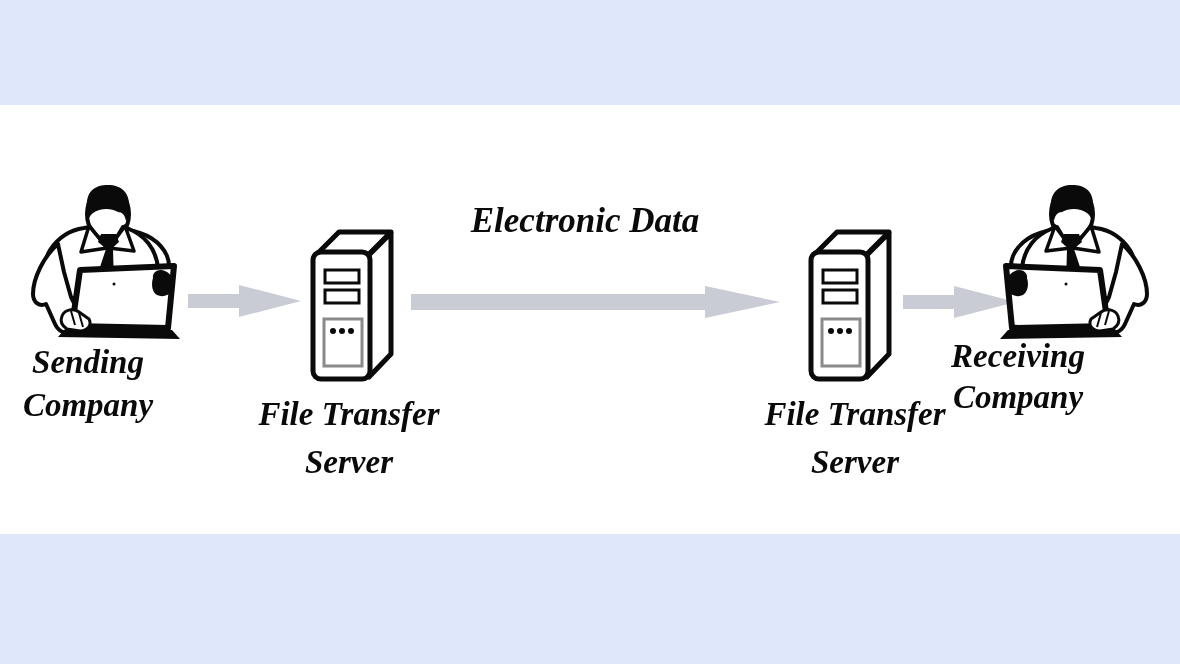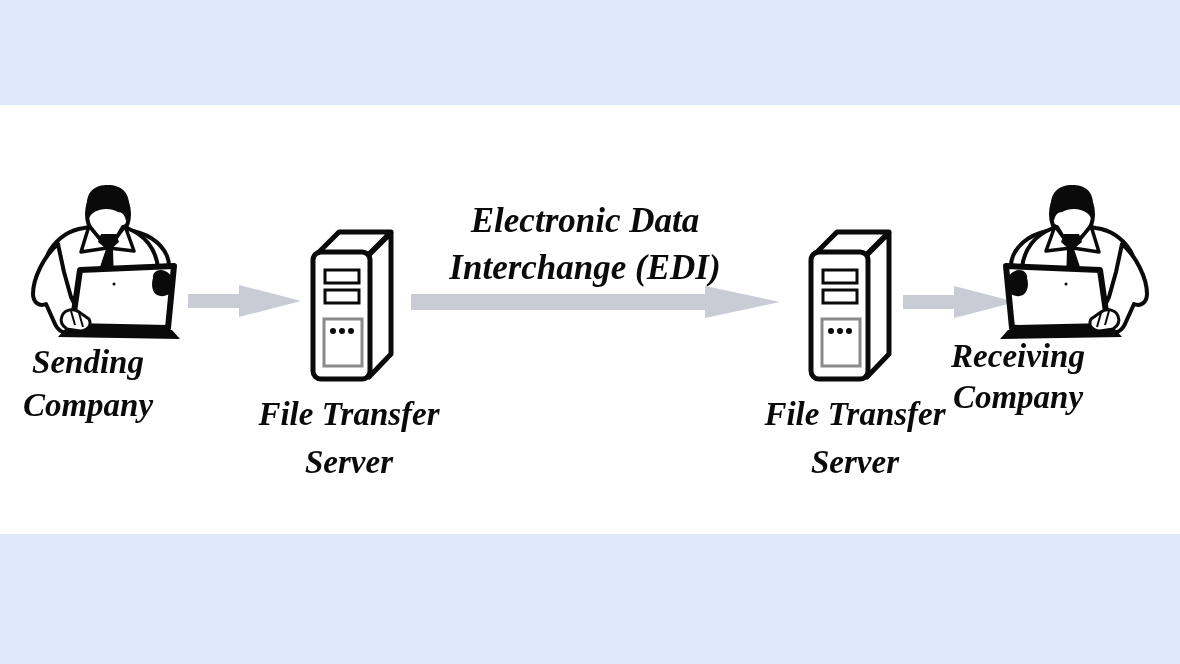--- a/index.html
+++ b/index.html
@@ -101,21 +101,20 @@
   <svg class="abs" style="left:308px; top:227px;" width="88" height="156" viewBox="0 0 88 156">
     <use href="#server-art"></use>
   </svg>
   <div class="label server-label" style="left:229px; top:390px; width:240px;">
     <div>File Transfer</div>
     <div>Server</div>
   </div>
 
   <div class="label edi" style="left:385px; top:197px; width:400px;">
     <div>Electronic Data</div>
-    <div>Interchange (EDI)</div>
   </div>
   <svg class="abs" style="left:411px; top:285px;" width="369" height="34" viewBox="0 0 369 34">
     <polygon class="arrow-poly" points="0,9 294,9 294,1 369,17 294,33 294,25 0,25"></polygon>
   </svg>
 
   <svg class="abs" style="left:806px; top:227px;" width="88" height="156" viewBox="0 0 88 156">
     <use href="#server-art"></use>
   </svg>
   <div class="label server-label" style="left:735px; top:390px; width:240px;">
     <div>File Transfer</div>

